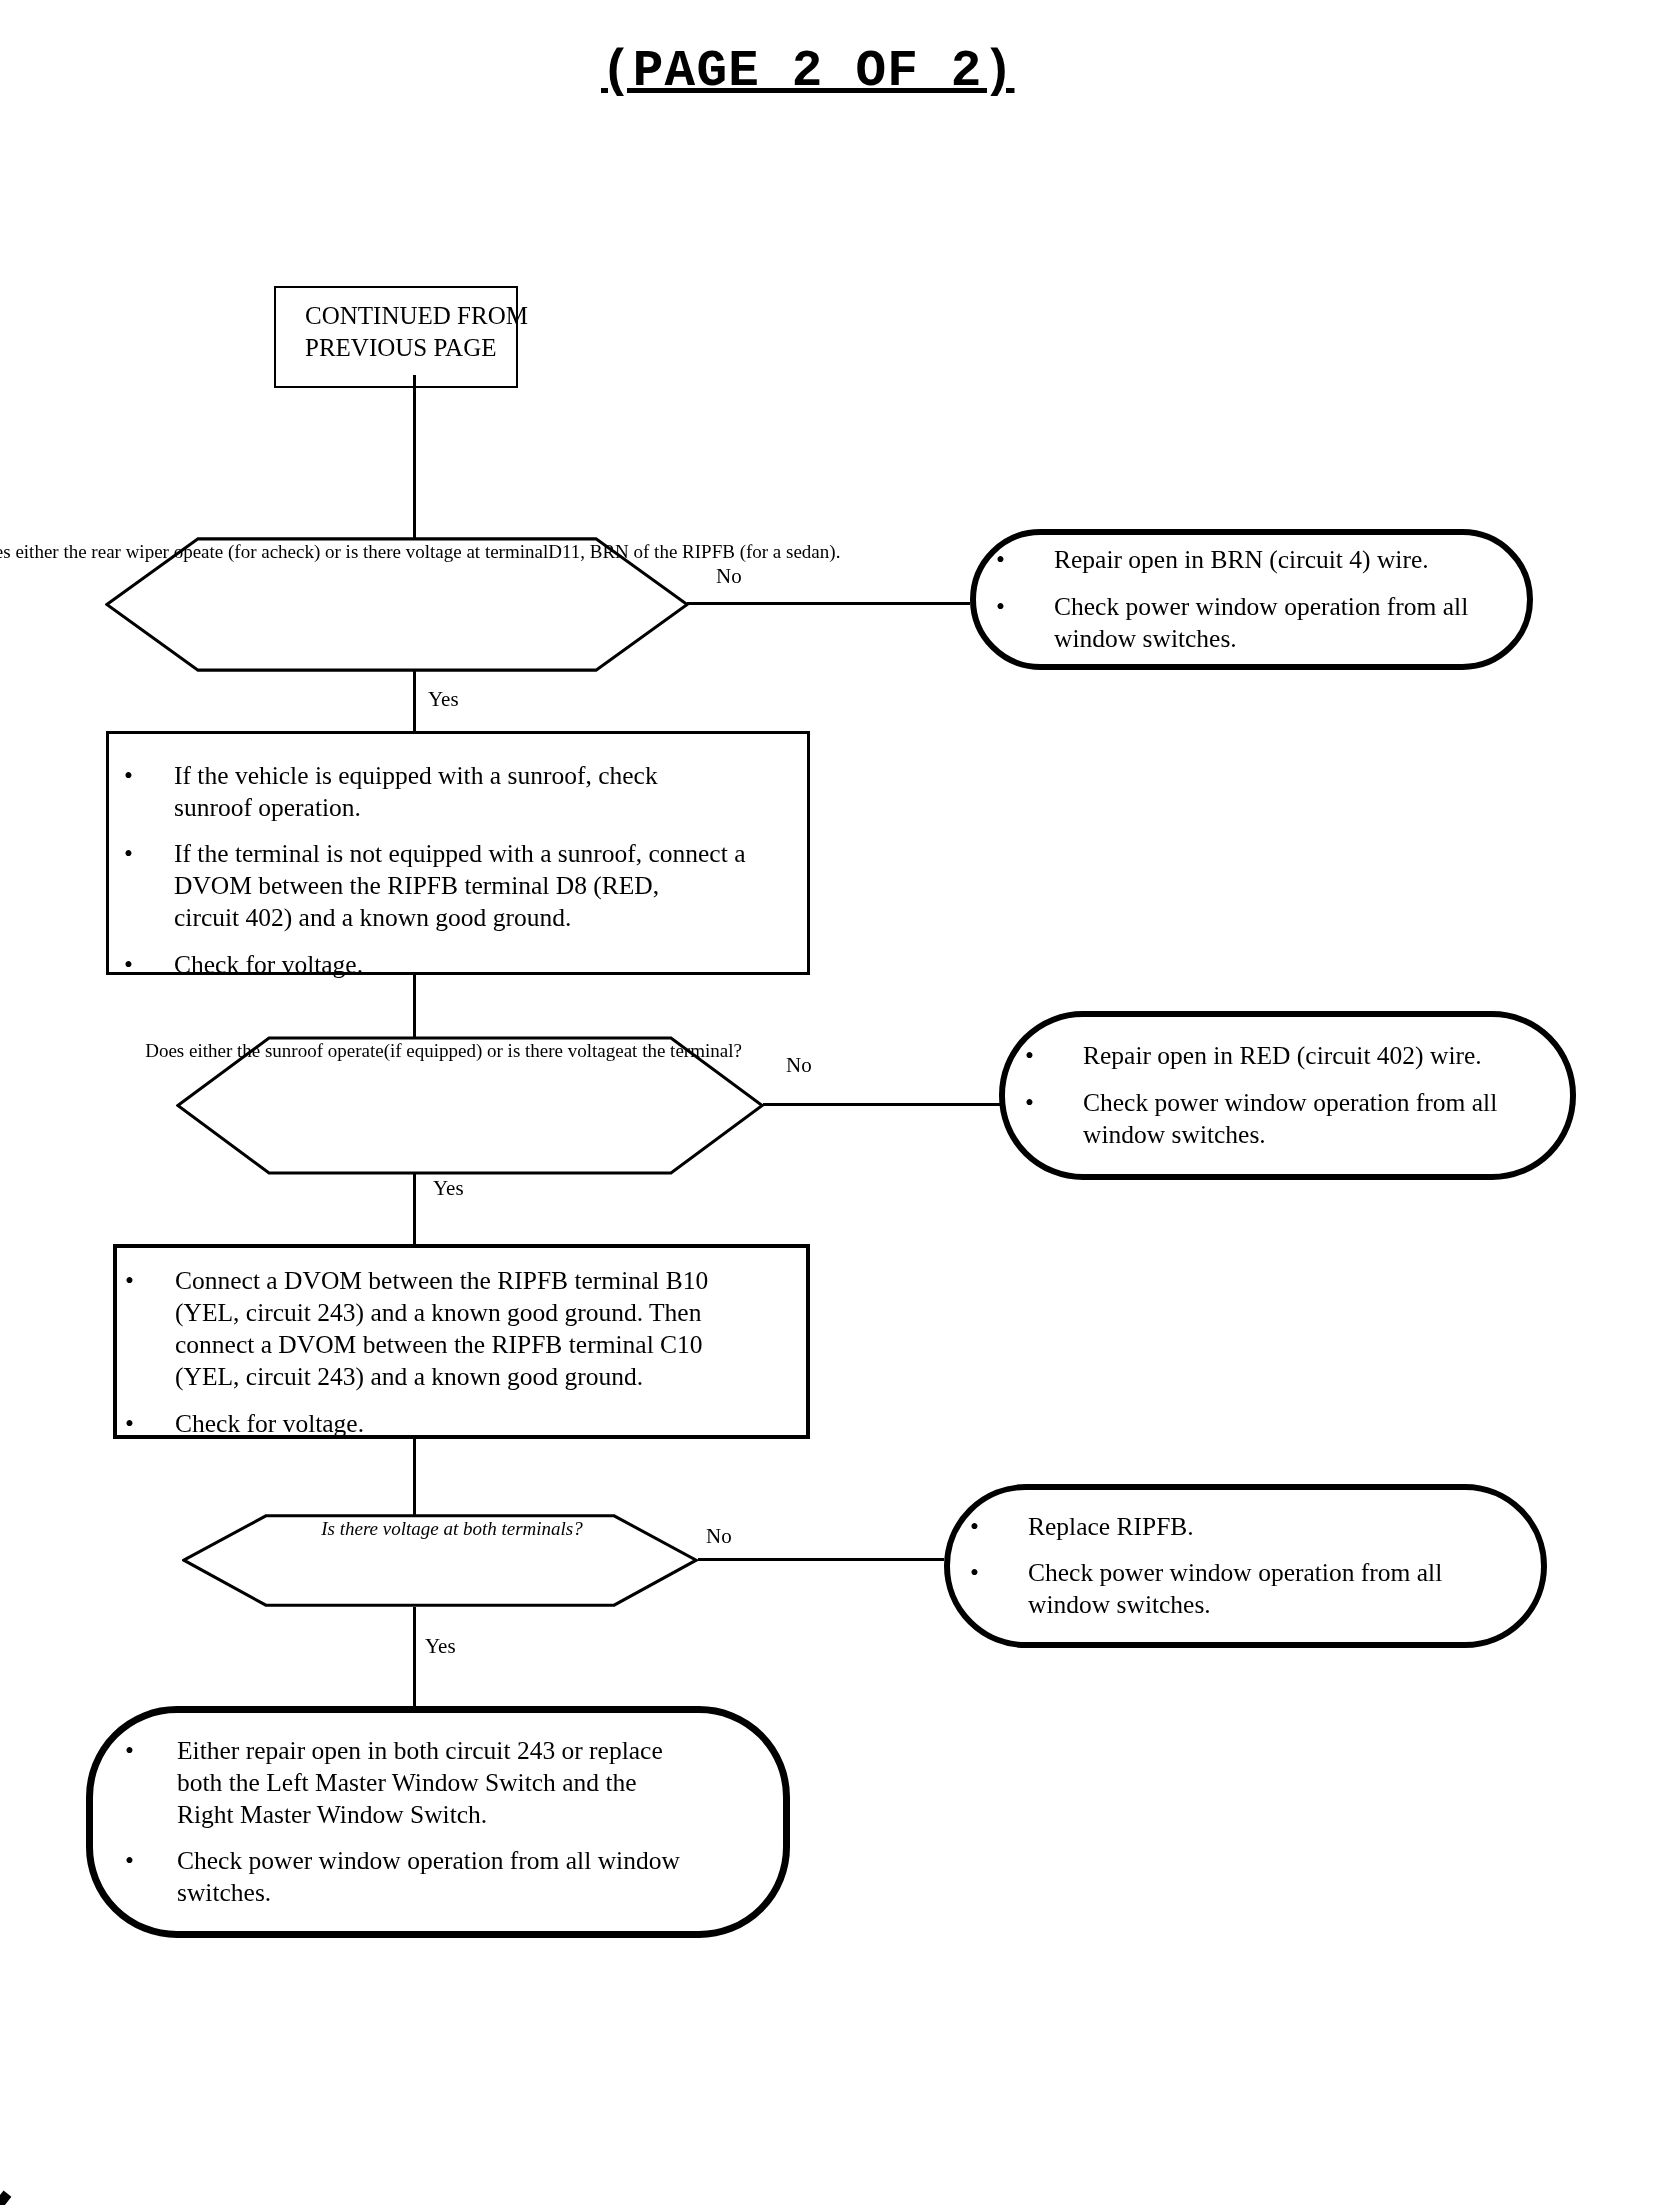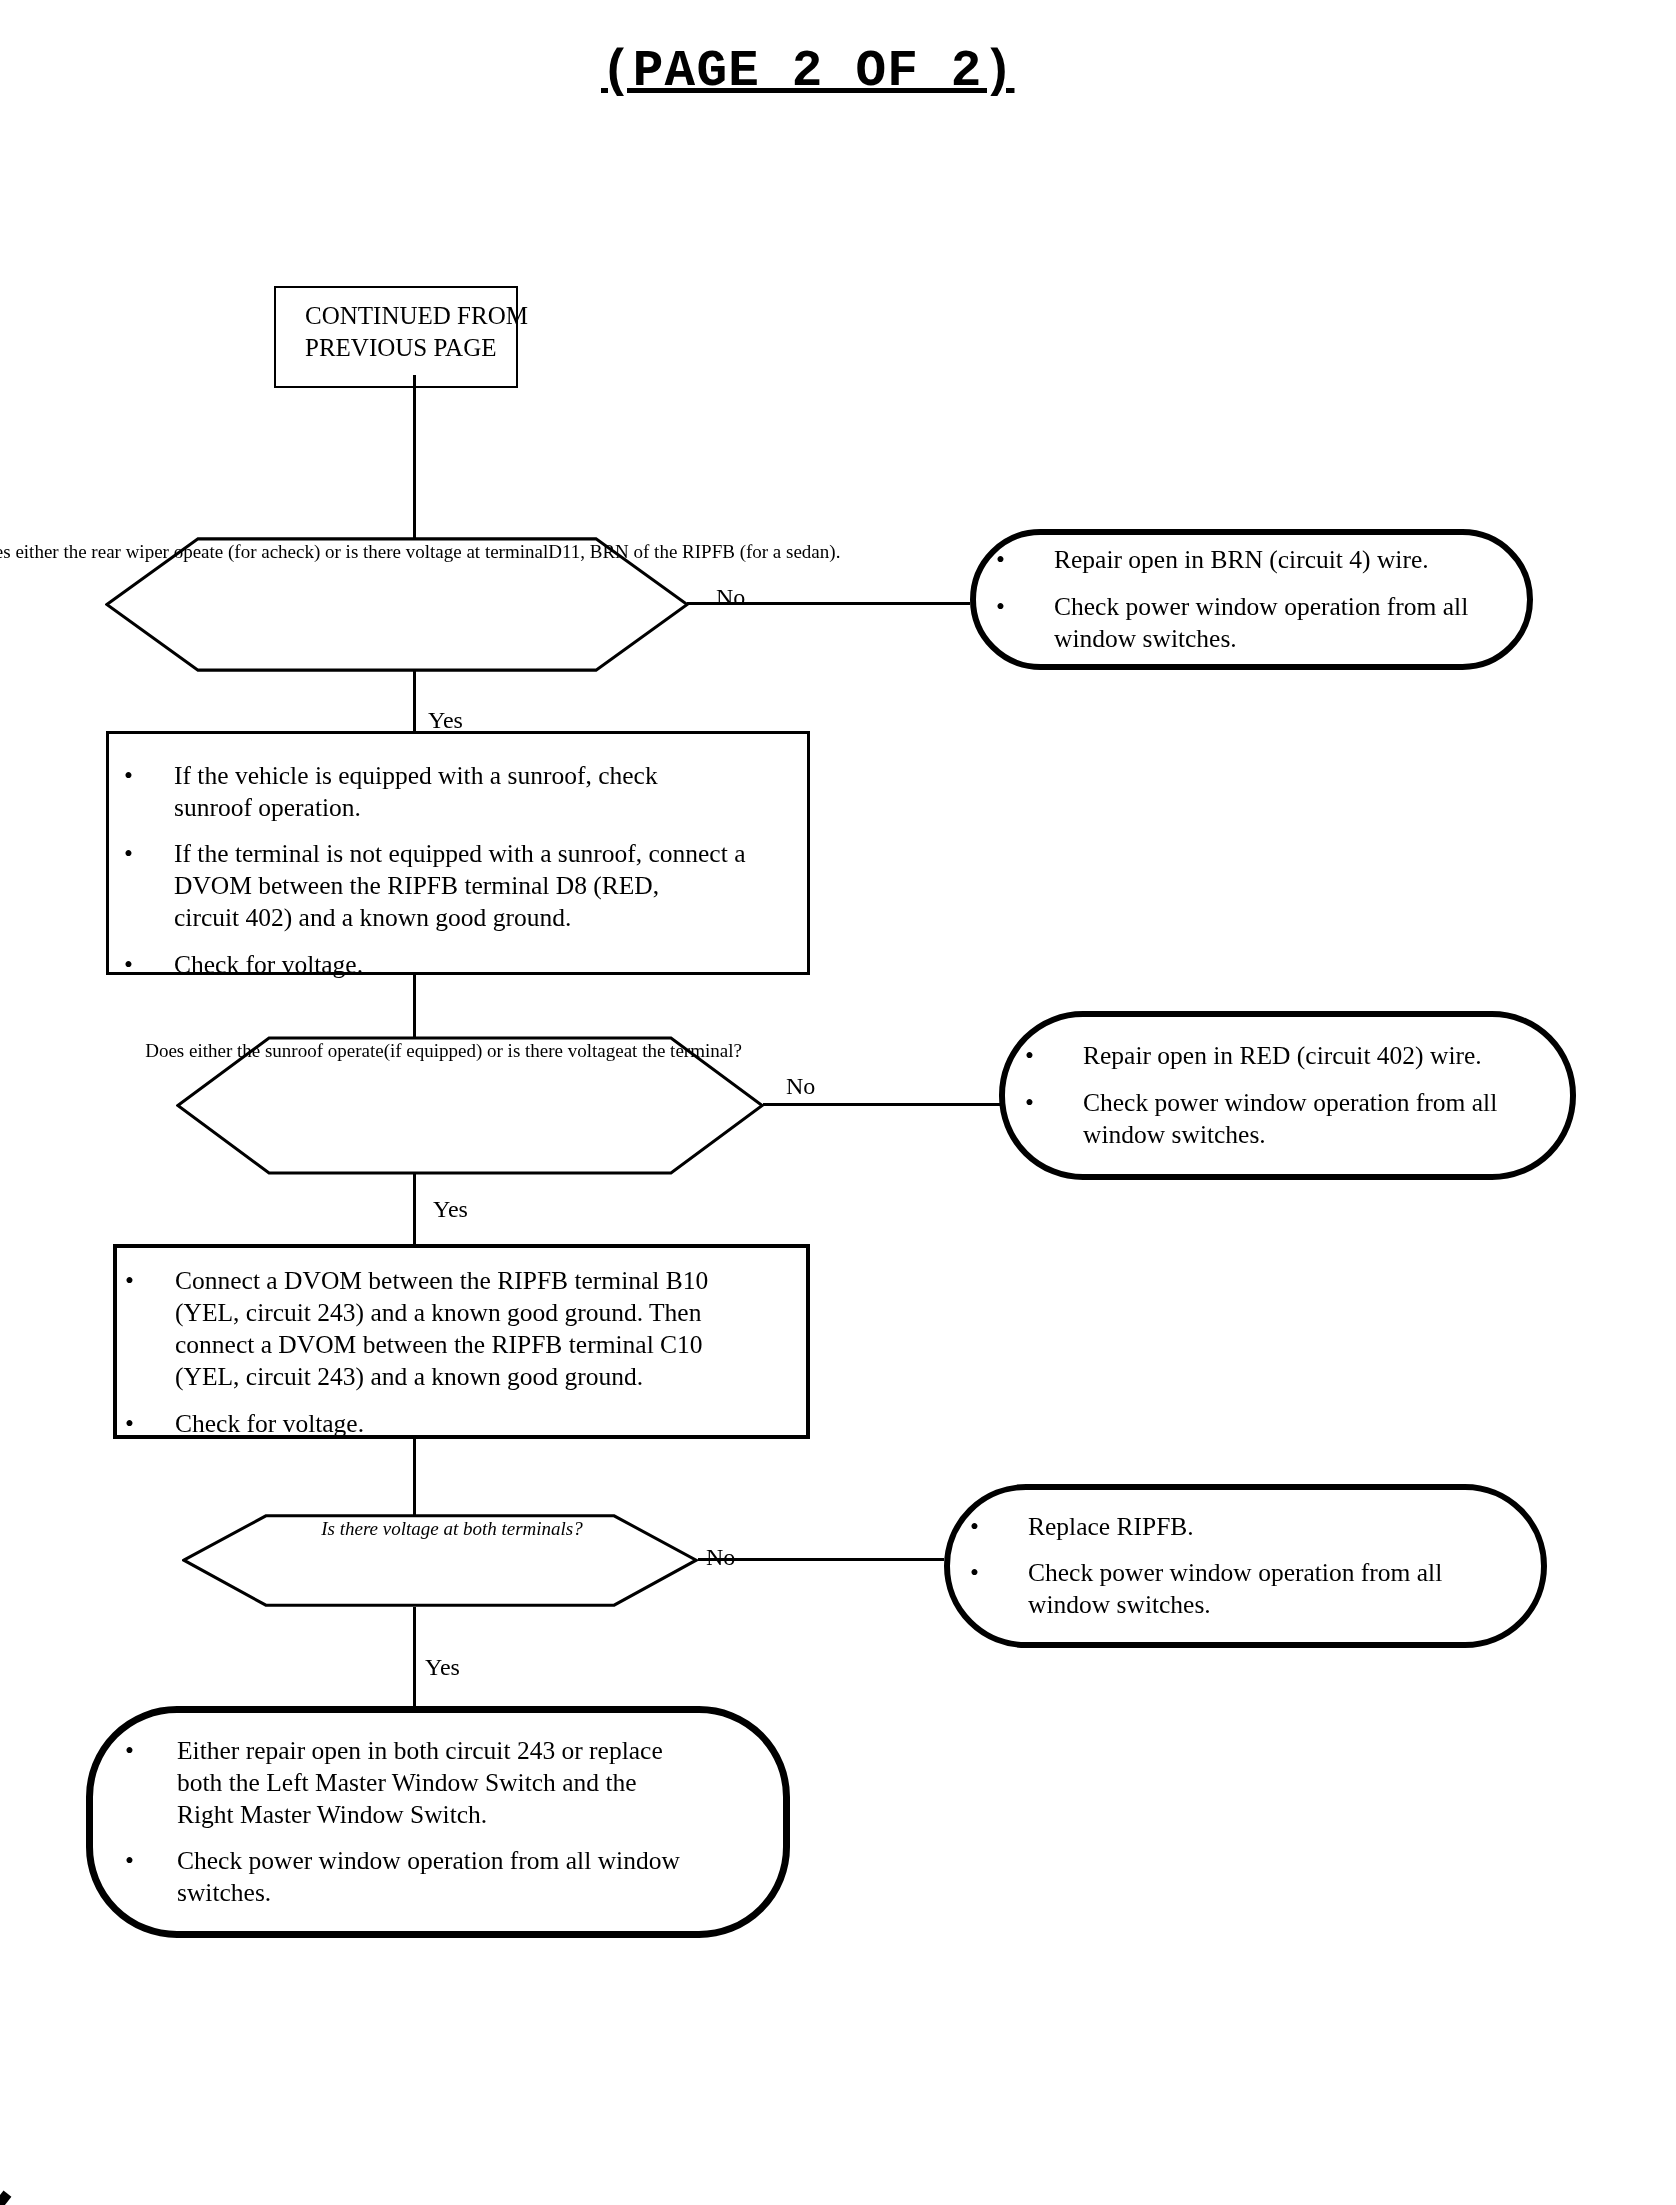--- a/index.html
+++ b/index.html
@@ -8,21 +8,21 @@
     font-family:"Liberation Serif", serif; color:#000;
     overflow:hidden;
   }
   .title {
     position:absolute; left:601px; top:43px;
     font-family:"Liberation Mono", monospace; font-weight:bold;
     font-size:51px; letter-spacing:1.2px; white-space:nowrap;text-decoration:underline;
   }
   .edge-v { position:absolute; width:3px; background:#000; }
   .edge-h { position:absolute; height:3px; background:#000; }
-  .yn-label { position:absolute; font-size:24px; white-space:nowrap;margin-top:20px; }
+  .yn-label { position:absolute; font-size:21px; white-space:nowrap; }
 
   .box-continued {
     position:absolute; left:274px; top:286px; width:244px; height:102px;
     border:2.4px solid #000; box-sizing:border-box;
     padding:12px 0 0 29px; font-size:25px; line-height:32px;
   }
   .box-continued .tline { white-space:nowrap; }
 
   .hex-svg { position:absolute; }
   .hex-text {

